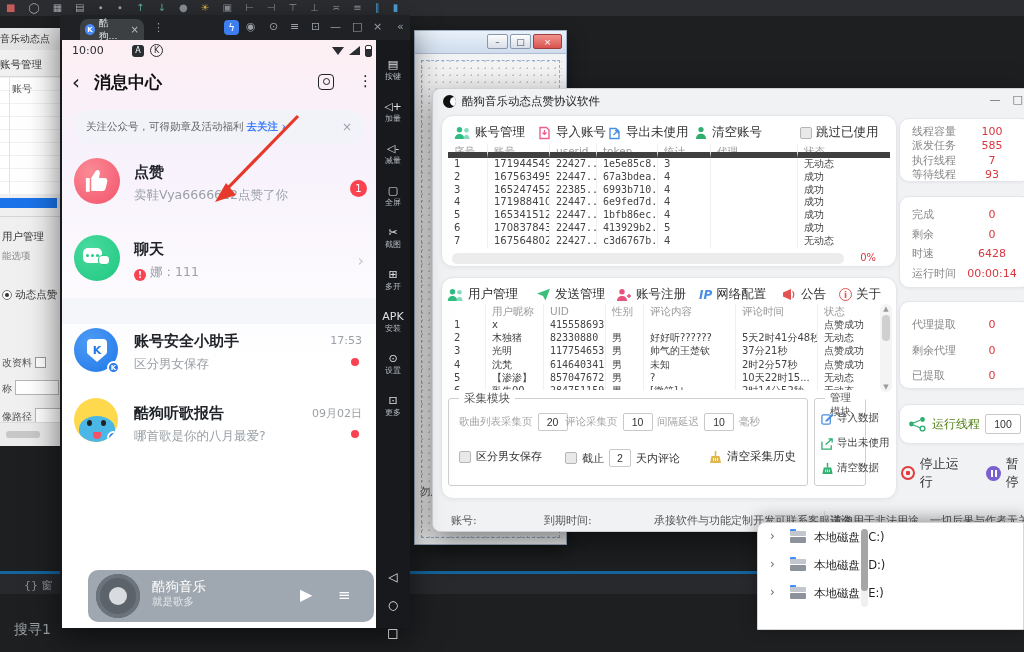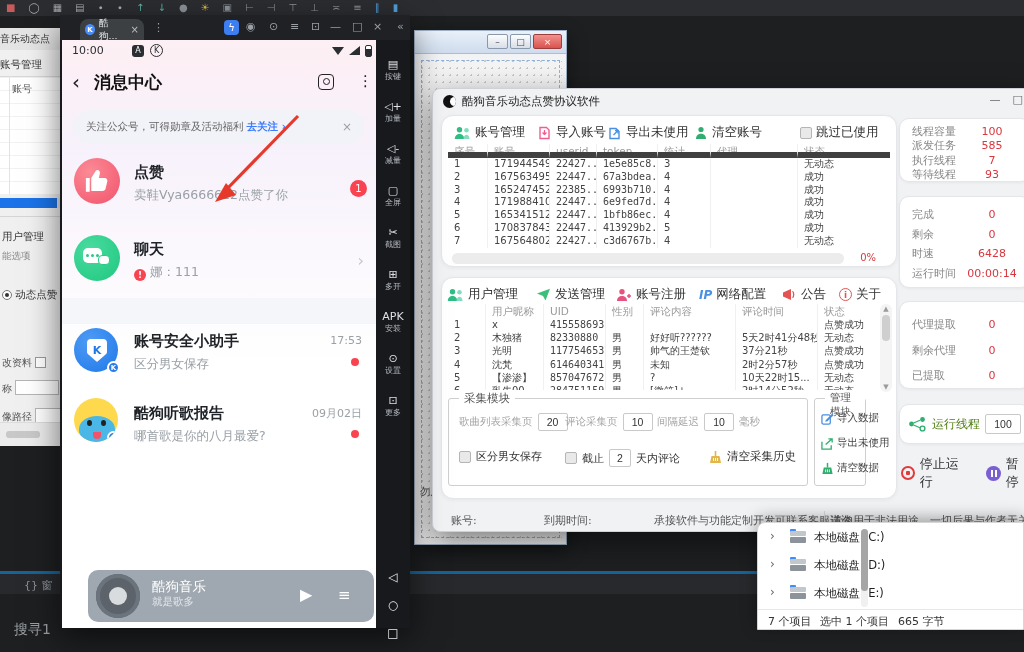--- a/index.html
+++ b/index.html
@@ -875,20 +875,15 @@
             <span class="blue"></span>
             <span class="top"></span>
             <span class="bot"></span>
           </span>
           <span class="lbl">本地磁盘 (E:)</span>
         </div>
       </div>
     <div id="escroll">
         <div class="th"></div>
       </div>
-    <div id="estatus">
-      <span style="left:10px">7 个项目</span>
-      <span style="left:62px">选中 1 个项目</span>
-      <span style="left:140px">665 字节</span>
-    </div>
   </div>
 
 </div>
 
 </body></html>

